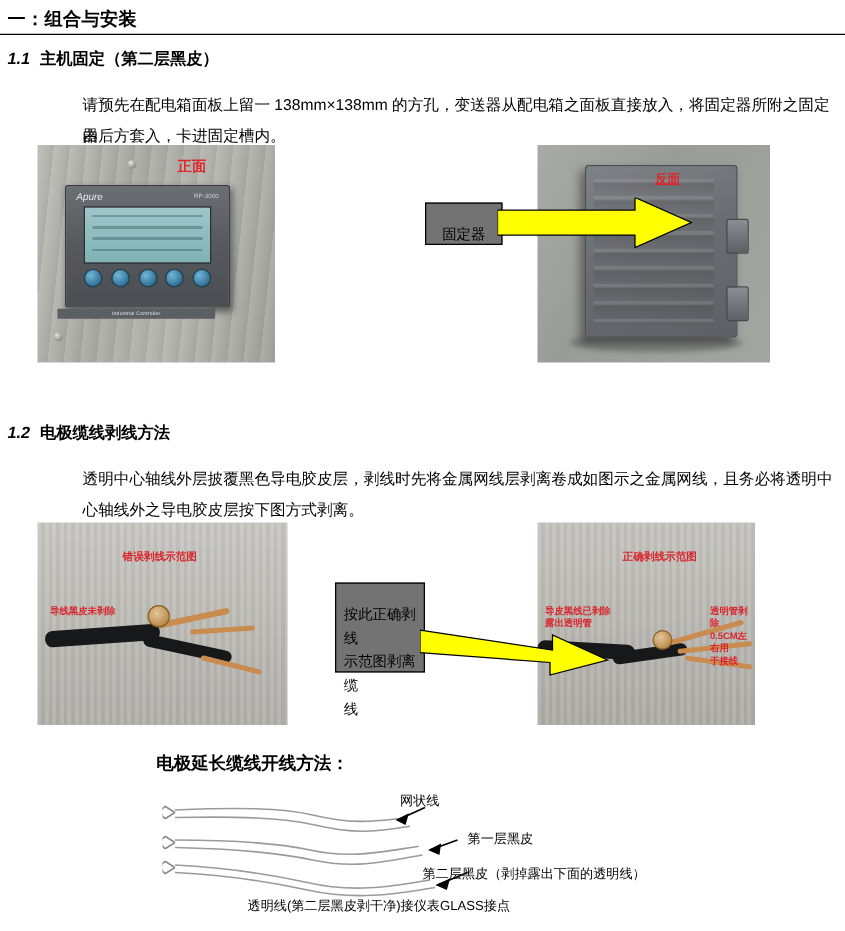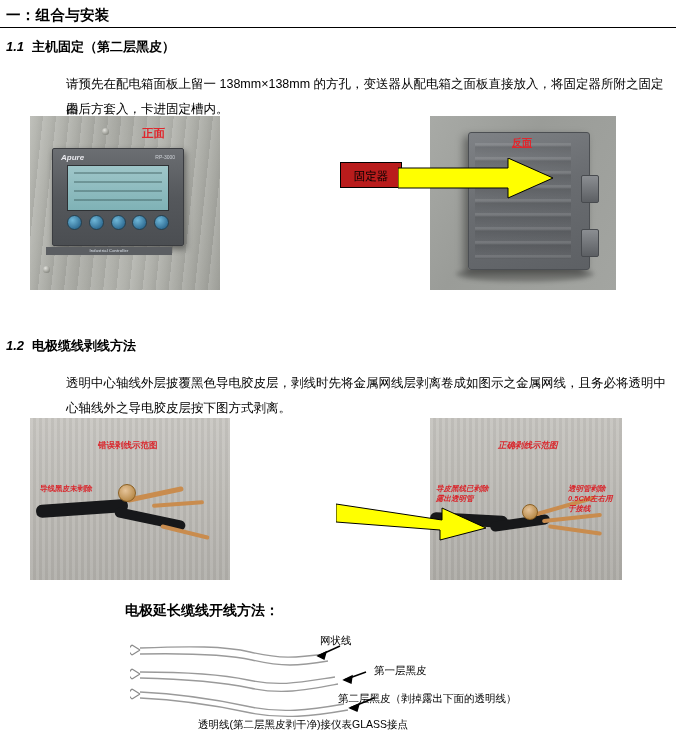--- a/index.html
+++ b/index.html
@@ -93,21 +93,21 @@
     border: 1px solid #3a3c40;
     border-radius: 2px;
     box-shadow: 2px 3px 6px rgba(0,0,0,0.45);
   }
   .ph1 .brand {
     position: absolute;
     left: 8px;
     top: 4px;
     font-size: 8px;
     color: #e9e9ee;
-    font-weight: bold;
+    font-weight: normal;
     font-style: italic;
   }
   .ph1 .model {
     position: absolute;
     right: 8px;
     top: 5px;
     font-size: 5px;
     color: #cfd3d8;
   }
   .ph1 .lcd {
@@ -213,25 +213,25 @@
     width: 138px;
     height: 16px;
     background: rgba(0,0,0,0.22);
     filter: blur(2px);
     border-radius: 50%;
   }
 
   
   .callout {
     position: absolute;
-    background: #b91c1c;
+    background: #737373;
     border: 1px solid #000000;
     font-size: 11.5px;
     color: #000000;
-    padding: 4px 6px;
+    padding: 16px 6px;
     line-height: 17px;
     box-sizing: border-box;
   }
   .arrow-svg {
     position: absolute;
   }
 
   
   .ph3 {
     left: 30px;
@@ -266,24 +266,23 @@
     position: absolute;
     color: #d9262c;
     font-size: 8.5px;
     font-weight: bold;
   }
 
   
   .ph4 {
     left: 430px;
     top: 418px;
-    width: 192px;
+    width: 174px;
     height: 162px;
     background: linear-gradient(180deg,#c6c4bf 0%,#b9b7b2 55%,#aeaca7 100%);
-    font-style: italic;
   }
 
   
   .diagram {
     position: absolute;
     left: 130px;
     top: 630px;
     width: 430px;
     height: 110px;
   }
@@ -331,21 +330,21 @@
     <div class="red-label" style="left:112px; top:10px;">正面</div>
   </div>
 
   <div class="photo ph2">
     <div class="shadow"></div>
     <div class="body">
       <div class="ribs"></div>
       <div class="clip c1"></div>
       <div class="clip c2"></div>
     </div>
-    <div class="red-label" style="left:82px; top:20px; font-size:10px;text-decoration:underline;">反面</div>
+    <div class="red-label" style="left:94px; top:20px; font-size:10px;text-decoration:underline;">反面</div>
   </div>
 
   <div class="callout" style="left:340px; top:162px; width:62px; height:26px; text-align:center; line-height:18px;">固定器</div>
   <svg class="arrow-svg" style="left:398px; top:158px;" width="160" height="50" viewBox="0 0 160 50">
     <polygon points="0,10 110,10 110,0 155,20 110,40 110,30 0,30" fill="#ffff00" stroke="#000000" stroke-width="1"></polygon>
   </svg>
 
   <div class="h2" style="left:6px; top:337px;">
     <span class="h2-num">1.2</span><span>电极缆线剥线方法</span>
   </div>
@@ -374,20 +373,23 @@
     <div class="copperwire" style="left:112px; top:98px; width:60px; height:4px; transform:rotate(-6deg);"></div>
     <div class="copperwire" style="left:118px; top:110px; width=50px; width:54px; height:4px; transform:rotate(8deg);"></div>
     <div style="position:absolute; left:92px; top:86px; width:14px; height:14px; border-radius:50%; background:radial-gradient(circle at 40% 35%,#e6c49a,#a8772f); border:1px solid #8b5f22;"></div>
     <div class="tiny-red" style="left:6px; top:66px; white-space:pre-line;">导皮黑线已剥除
 露出透明管</div>
     <div class="tiny-red" style="left:138px; top:66px; white-space:pre-line;">透明管剥除
 0.5CM左右用
 于接线</div>
   </div>
 
+  <div class="callout" style="left:268px; top:466px; width:72px; height:72px; white-space:pre-line; line-height:19px;">按此正确剥线
+示范图剥离缆
+线</div>
   <svg class="arrow-svg" style="left:336px; top:500px;" width="156" height="44" viewBox="0 0 156 44">
     <polygon points="0,4 106,20 106,8 150,28 104,40 104,30 0,22" fill="#ffff00" stroke="#000000" stroke-width="1"></polygon>
   </svg>
 
   <div class="sub-title" style="left:110px; top:602px;">电极延长缆线开线方法：</div>
 
   <div class="diagram">
     <svg width="430" height="110" viewBox="0 0 430 110">
 
       <g stroke="#8a8a8a" fill="none" stroke-width="1.2">

